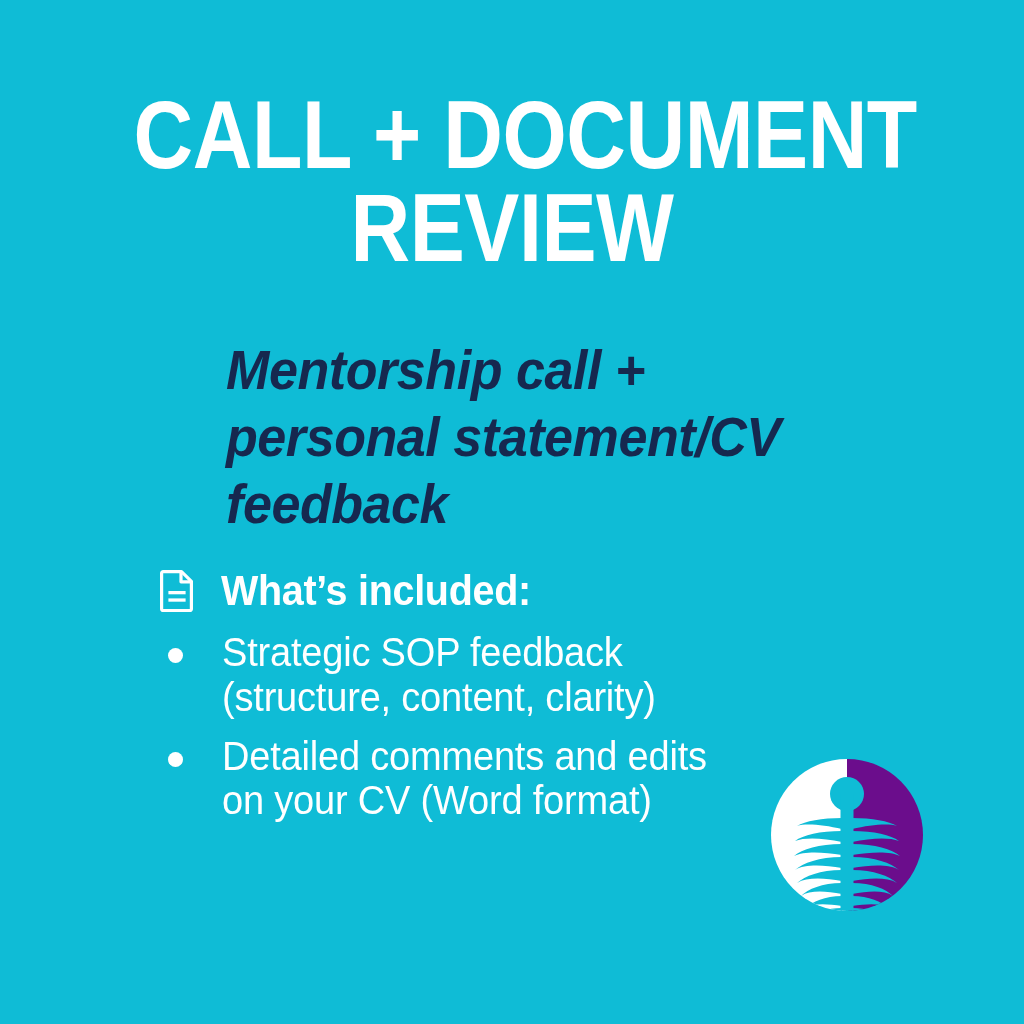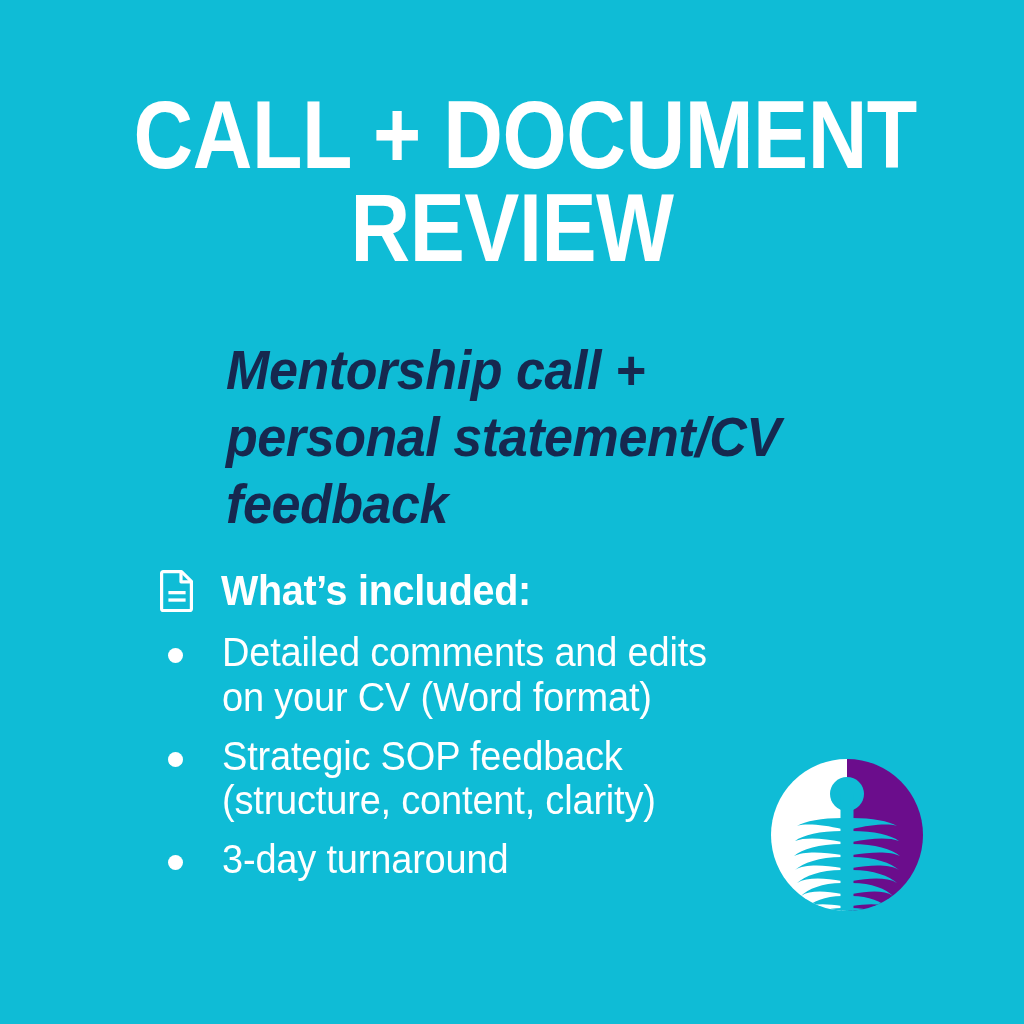--- a/index.html
+++ b/index.html
@@ -162,31 +162,27 @@
       <path d="M21.0 2.0 V11.8 H31.0" fill="none" stroke="#ffffff" stroke-width="3.2" stroke-linejoin="round"></path>
       <rect x="8.4" y="21.0" width="17.2" height="3.3" fill="#ffffff"></rect>
       <rect x="8.4" y="28.4" width="17.2" height="3.3" fill="#ffffff"></rect>
     </svg>
     <span class="included-label">What’s included:</span>
   </div>
 
   <ul class="bullet-list">
     <li class="bullet-item">
       <span class="bullet-dot"></span>
-      <span class="bullet-text">Detailed comments and edits
-on your CV (Word format)</span>
-    </li>
-    <li class="bullet-item">
-      <span class="bullet-dot"></span>
       <span class="bullet-text">Strategic SOP feedback
 (structure, content, clarity)</span>
     </li>
     <li class="bullet-item">
       <span class="bullet-dot"></span>
-      <span class="bullet-text">3-day turnaround</span>
+      <span class="bullet-text">Detailed comments and edits
+on your CV (Word format)</span>
     </li>
   </ul>
 
   <div class="logo-mark">
     <svg viewBox="0 0 154 182" aria-hidden="true">
       <defs>
         <clipPath id="circClip">
           <path d="M77 1 A76 76 0 0 1 153 77 A76 76 0 0 1 77 153 A76 76 0 0 1 1 77 A76 76 0 0 1 77 1 Z"></path>
         </clipPath>
       </defs>

